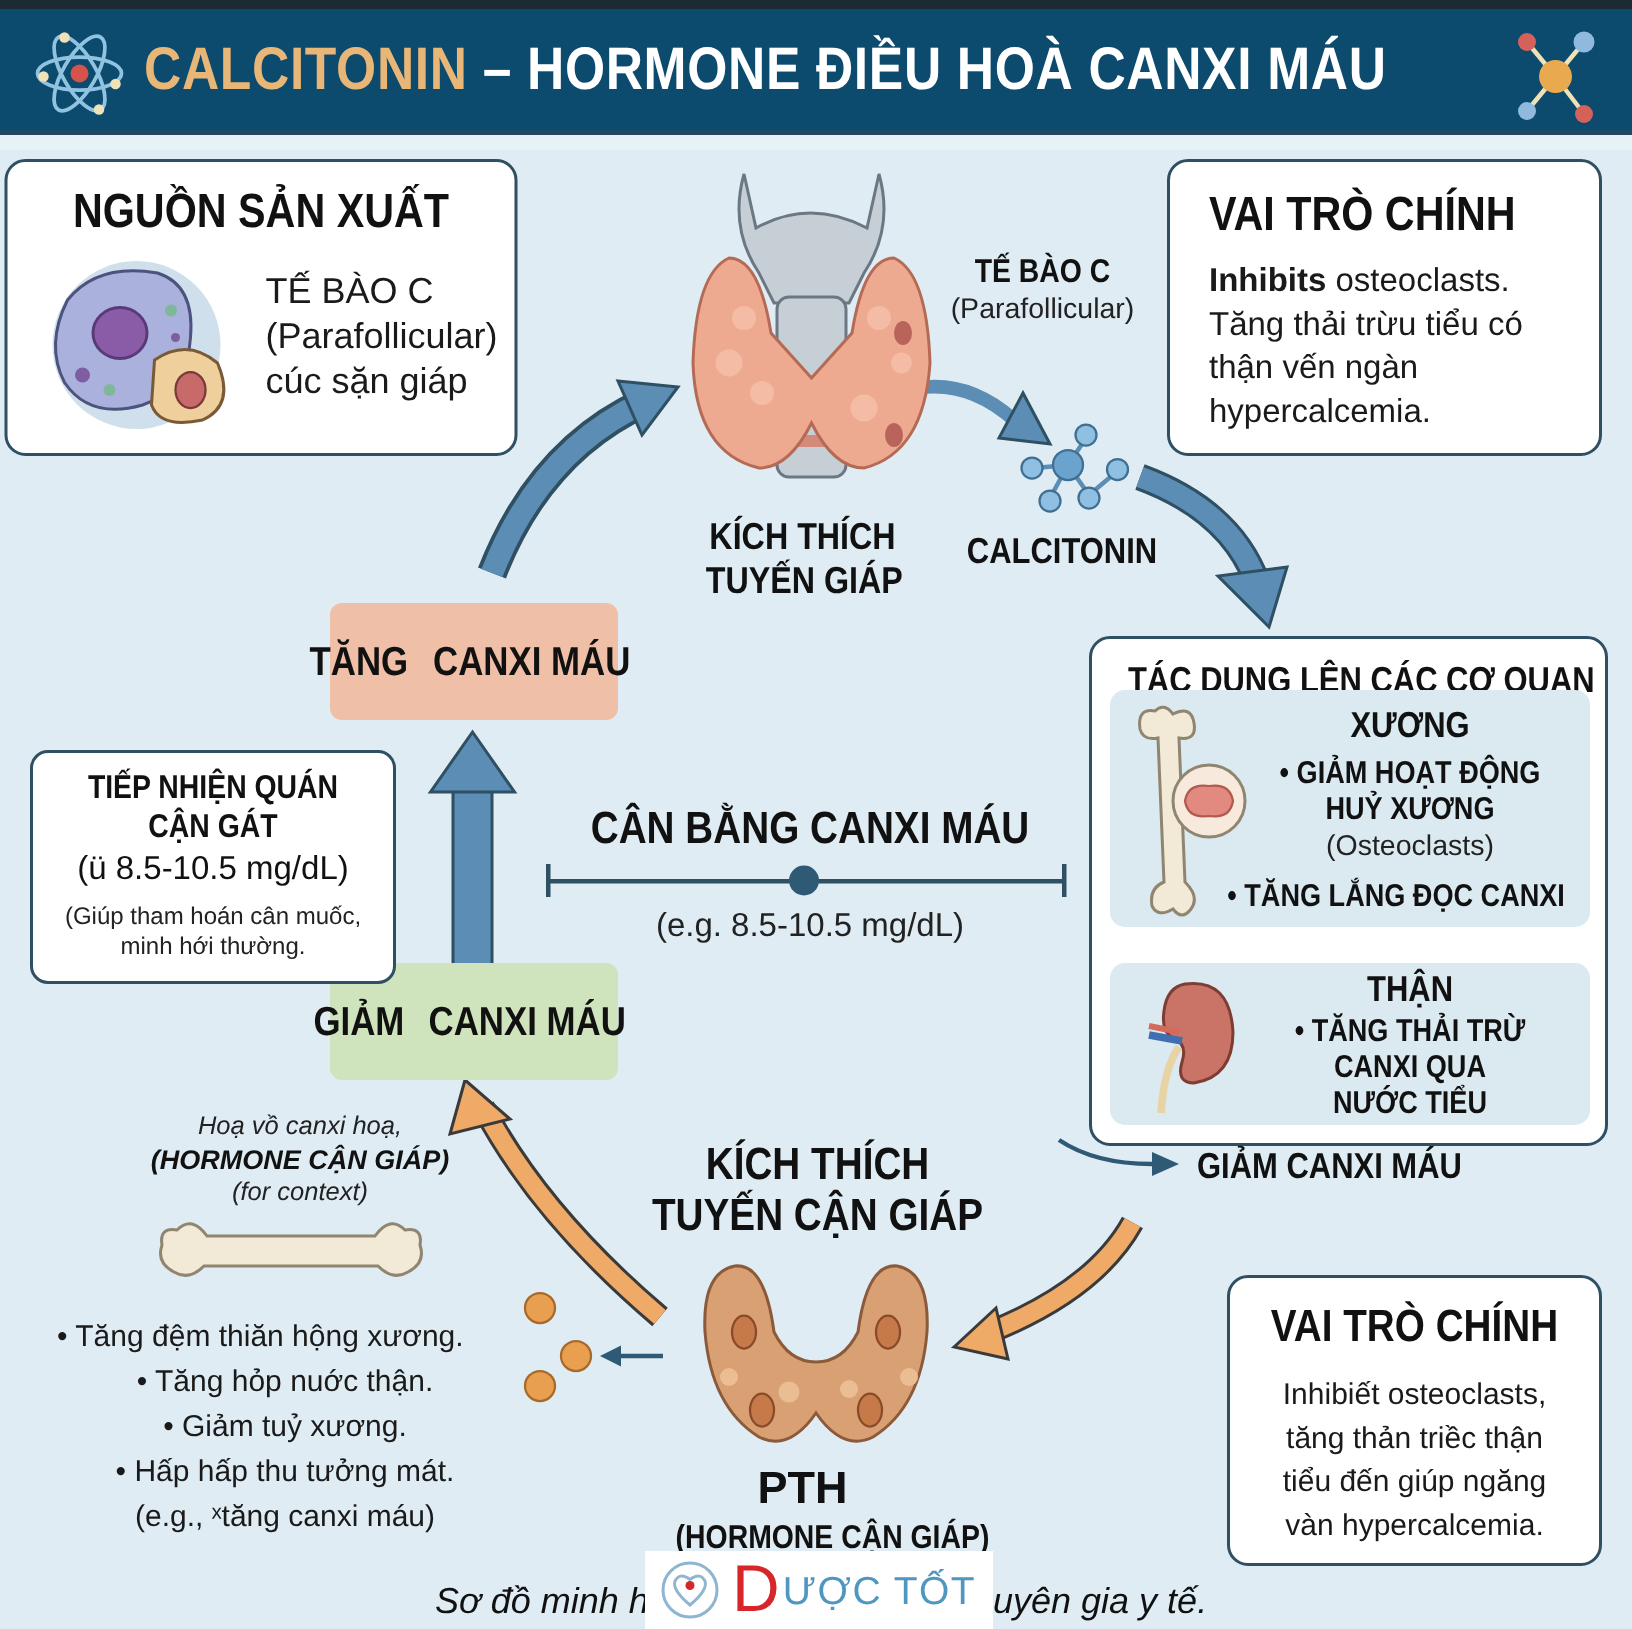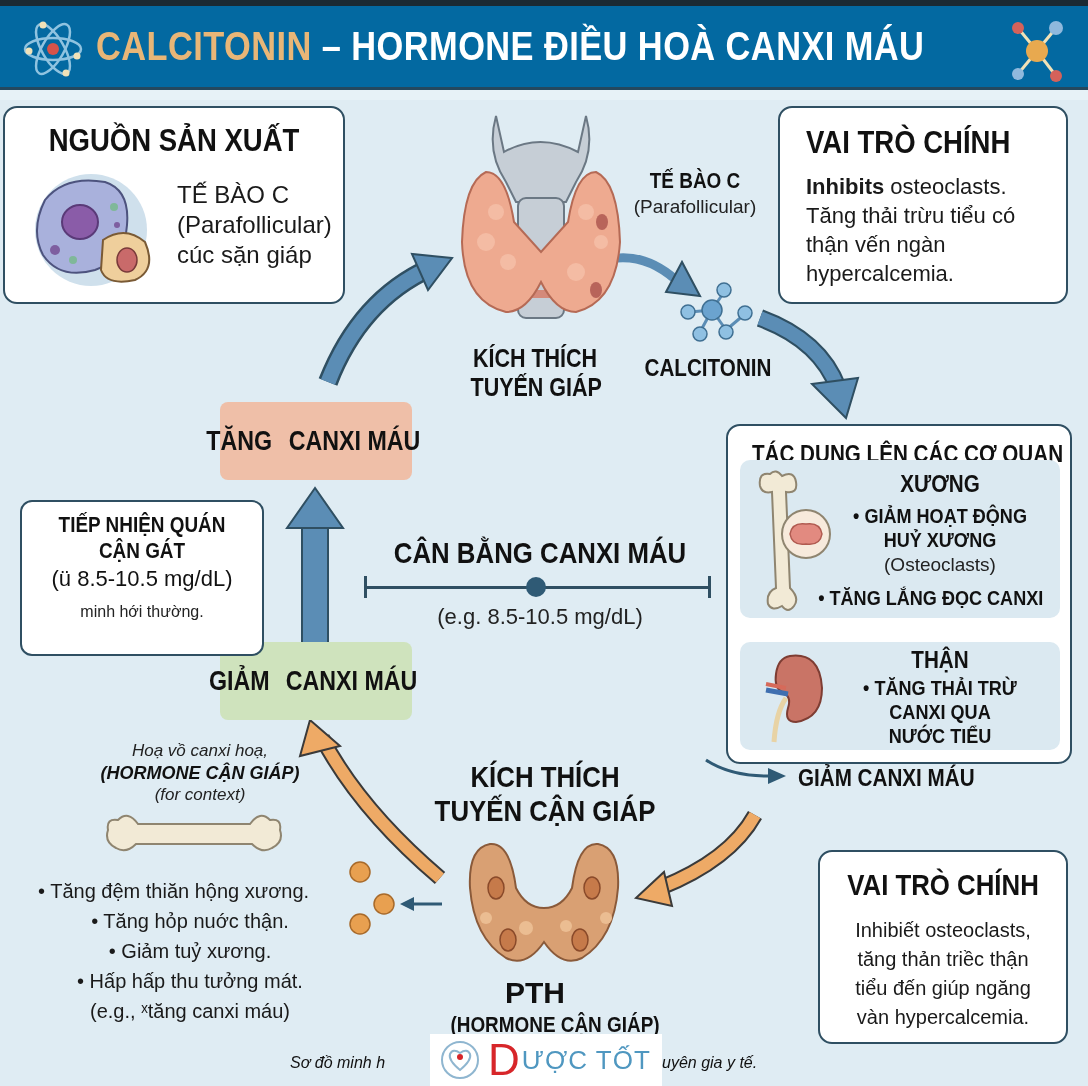--- a/index.html
+++ b/index.html
@@ -6,21 +6,21 @@
   html, body { width: 1088px; height: 1086px; overflow: hidden; }
   body {
     font-family: "Liberation Sans", "DejaVu Sans", sans-serif;
     background: #dfecf3;
     position: relative;
     color: #111;
   }
   .topbar { position: absolute; left: 0; top: 0; width: 1088px; height: 6px; background: #1b2a33; }
   .header {
     position: absolute; left: 0; top: 6px; width: 1088px; height: 84px;
-    background: #0369a1;
+    background: #0c4a6e;
     display: flex; align-items: center;
     border-bottom: 3px solid #24485e;
   }
   .header .title {
     position: absolute; left: 96px; top: 18px;
     font-size: 40px; font-weight: bold; letter-spacing: 0.5px;
     font-family: "Liberation Sans", sans-serif;
     transform: scaleX(0.86); transform-origin: left center;
     white-space: nowrap;
   }
@@ -89,21 +89,21 @@
   .context-note { position: absolute; left: 80px; top: 740px; width: 240px; text-align: center; font-size: 17px; line-height: 22px; color: #222; font-style: italic; }
   .context-note .bold { font-weight: bold; font-size: 18px; color: #111; }
 
   .pth-effects { position: absolute; left: 20px; top: 876px; width: 340px; font-size: 20px; line-height: 30px; color: #1a1a1a; text-align: center; }
   .pth-effects .first { text-align: left; padding-left: 18px; }
 
   .card-role2 { left: 818px; top: 850px; width: 250px; height: 194px; }
   .card-role2 .h-title { position: absolute; left: 0; width: 100%; top: 16px; text-align: center; font-size: 30px; }
   .card-role2 .body { position: absolute; left: 0; width: 100%; top: 64px; text-align: center; font-size: 20px; line-height: 29px; color: #1a1a1a; }
 
-  .footer-note { position: absolute; left: 290px; top: 1054px; font-size: 16px; font-style: italic; color: #111; white-space: nowrap; }
+  .footer-note { position: absolute; left: 290px; top: 1054px; font-size: 24px; font-style: italic; color: #111; white-space: nowrap; }
   .footer-note .r { position: absolute; left: 372px; top: 0; }
 
   .watermark { position: absolute; left: 430px; top: 1034px; width: 232px; height: 52px; background: #ffffff; display: flex; align-items: center; padding-left: 10px; }
   .wm-logo { width: 40px; height: 40px; }
   .wm-d { color: #d7262a; font-size: 44px; font-family: "Liberation Sans", sans-serif; margin-left: 8px; line-height: 44px; }
   .wm-t { color: #4f97c0; font-size: 26px; font-family: "Liberation Sans", sans-serif; margin-left: 2px; letter-spacing: 1px; }
 
   svg.overlay { position: absolute; left: 0; top: 0; }
 </style>
 </head>
@@ -250,20 +250,21 @@
   <div class="cond-c">CANXI MÁU</div>
 </div>
 
 <div class="card card-receptor">
   <div class="h-title cond-c">
     <div>TIẾP NHIỆN QUÁN</div>
     <div>CẬN GÁT</div>
   </div>
   <div class="range">(ü 8.5-10.5 mg/dL)</div>
   <div class="note">
+    <div>(Giúp tham hoán cân muốc,</div>
     <div>minh hới thường.</div>
   </div>
 </div>
 
 <div class="balance-title cond-c">CÂN BẰNG CANXI MÁU</div>
 <div class="balance-cap-l"></div>
 <div class="balance-line"></div>
 <div class="balance-cap-r"></div>
 <div class="balance-dot"></div>
 <div class="balance-range">(e.g. 8.5-10.5 mg/dL)</div>

